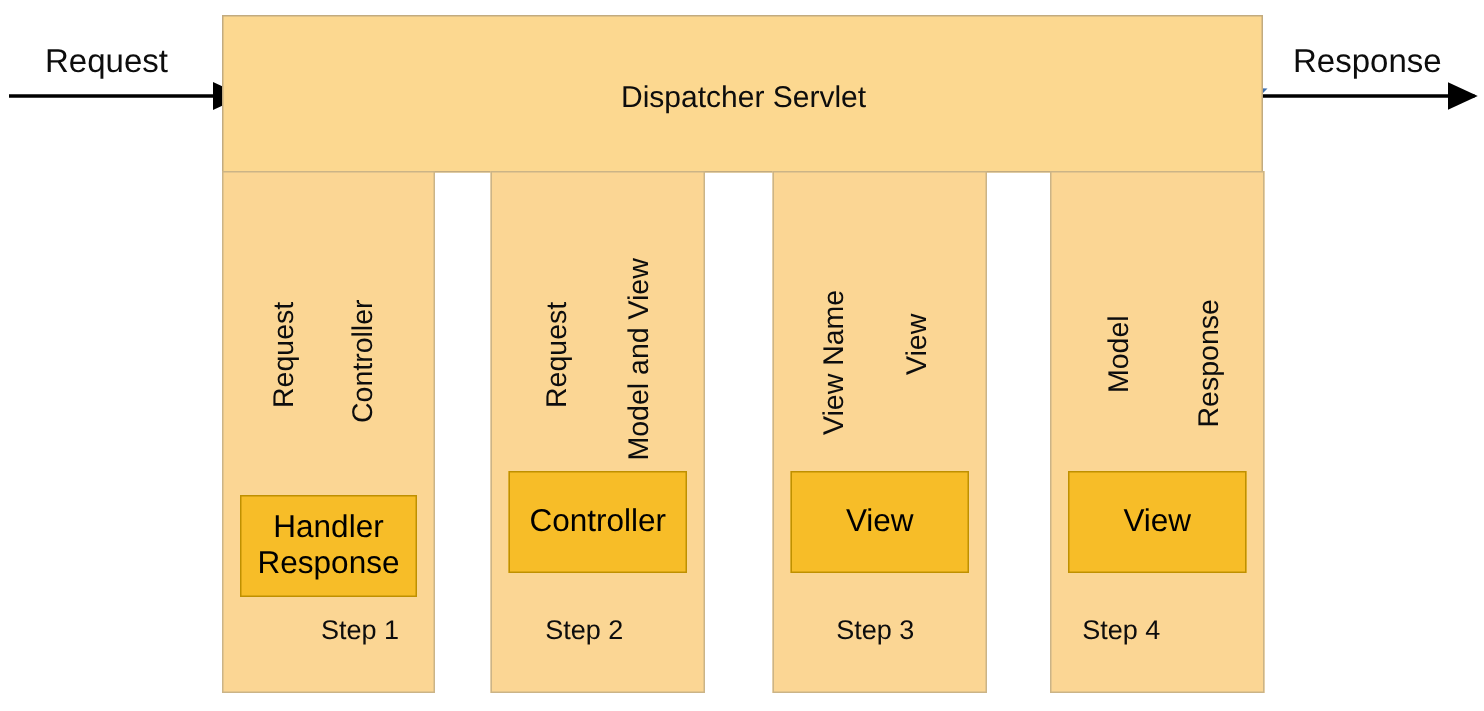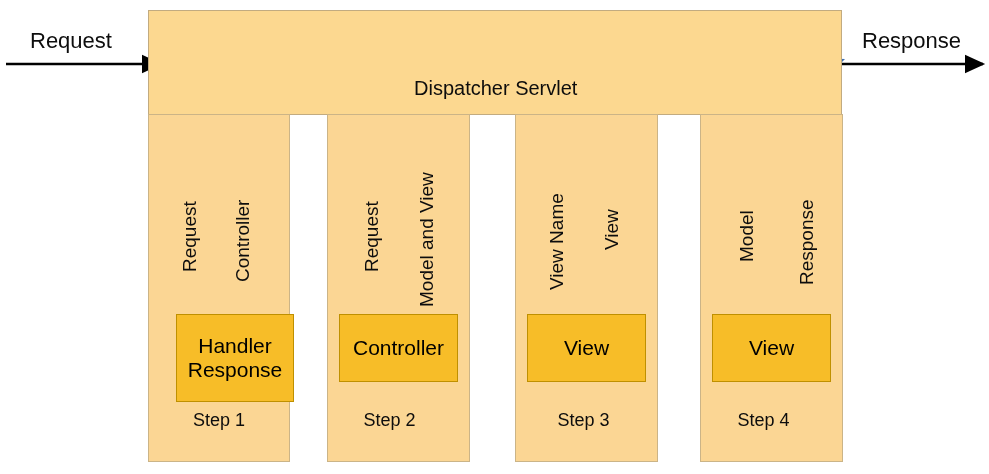--- a/index.html
+++ b/index.html
@@ -28,21 +28,20 @@
     position: absolute;
     color: #0d0d0d;
     white-space: nowrap;
     line-height: 1;
   }
   .edge-label {
     font-size: 22px;
   }
   .servlet-title {
     font-size: 20px;
-    margin-top: 23px;
   }
   .box-label {
     font-size: 21px;
     text-align: center;
     line-height: 1.15;
     width: 100%;
   }
   .step-label {
     font-size: 18px;
     text-align: center;
@@ -155,21 +154,21 @@
     </g>
   </svg>
 
   <div class="servlet-band" style="left:148px; top:10px; width:694px; height:105px; z-index:0;"></div>
 
   <div class="step-col" style="left:148px; top:114px; width:142px; height:348px; z-index:0;"></div>
   <div class="step-col" style="left:327px; top:114px; width:143px; height:348px; z-index:0;"></div>
   <div class="step-col" style="left:515px; top:114px; width:143px; height:348px; z-index:0;"></div>
   <div class="step-col" style="left:700px; top:114px; width:143px; height:348px; z-index:0;"></div>
 
-  <div class="node-box" style="left:160px; top:314px; width:118px; height:88px; z-index:5;margin-left:16px;">
+  <div class="node-box" style="left:160px; top:330px; width:118px; height:68px; z-index:5;">
     <div class="box-label">
       <span>Handler</span><br>
       <span>Response</span>
     </div>
   </div>
 
   <div class="node-box" style="left:339px; top:314px; width:119px; height:68px; z-index:5;">
     <div class="box-label">
       <span>Controller</span>
     </div>
@@ -181,29 +180,29 @@
     </div>
   </div>
 
   <div class="node-box" style="left:712px; top:314px; width:119px; height:68px; z-index:5;">
     <div class="box-label">
       <span>View</span>
     </div>
   </div>
 
   <div class="step-caption-wrap" style="left:148px; top:411px; width:142px; z-index:6;">
-    <div class="txt step-label" style="position:relative;">Step 1</div>
+    <div class="txt step-label" style="position:relative;padding-left:21px;">Step 1</div>
   </div>
   <div class="step-caption-wrap" style="left:327px; top:411px; width:125px; z-index:6;">
     <div class="txt step-label" style="position:relative;">Step 2</div>
   </div>
   <div class="step-caption-wrap" style="left:515px; top:411px; width:137px; z-index:6;">
     <div class="txt step-label" style="position:relative;">Step 3</div>
   </div>
-  <div class="step-caption-wrap" style="left:700px; top:411px; width:127px; z-index:6;">
+  <div class="step-caption-wrap" style="left:684px; top:411px; width:127px; z-index:6;">
     <div class="txt step-label" style="position:relative;">Step 4</div>
   </div>
 
   <div class="txt vlabel" style="left:180px; top:272px; z-index:6;">Request</div>
   <div class="txt vlabel" style="left:233px; top:282px; z-index:6;">Controller</div>
 
   <div class="txt vlabel" style="left:362px; top:272px; z-index:6;">Request</div>
   <div class="txt vlabel" style="left:417px; top:307px; z-index:6;">Model and View</div>
 
   <div class="txt vlabel" style="left:547px; top:290px; z-index:6;">View Name</div>

